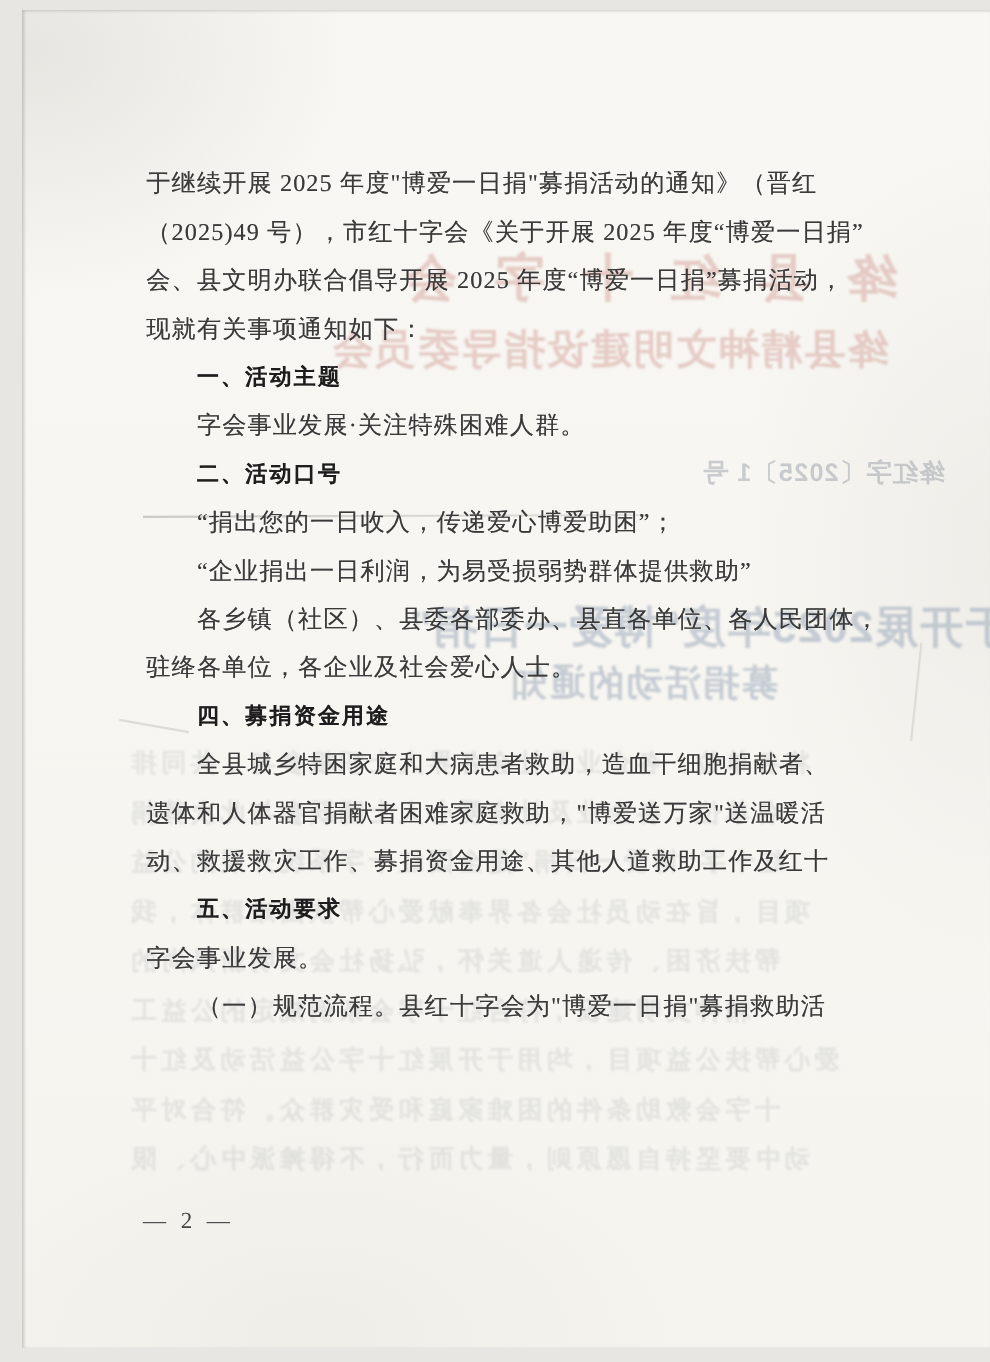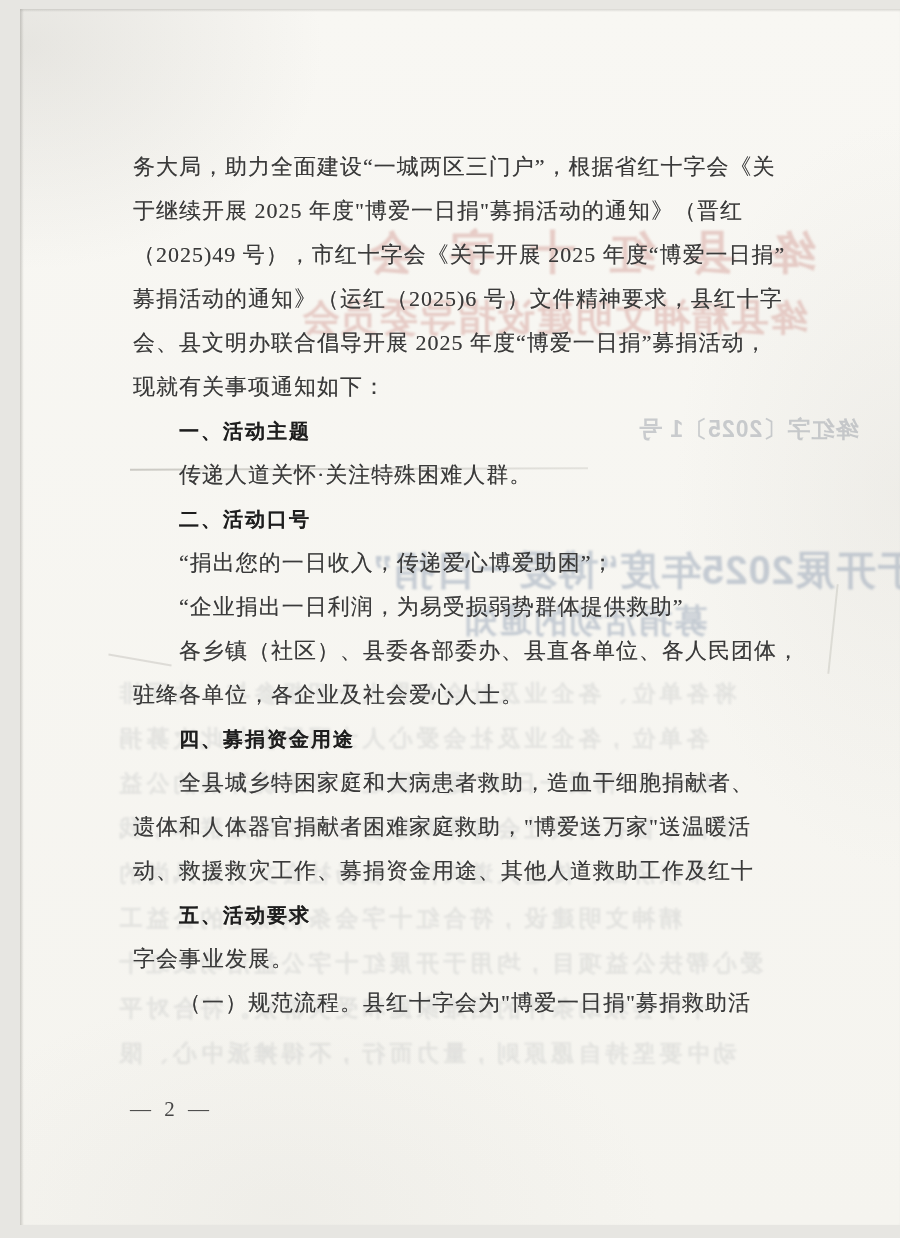--- a/index.html
+++ b/index.html
@@ -92,28 +92,26 @@
       <div class="bleed-item bleed-gray" style="left: 95px; top: 939px; font-size: 23px; letter-spacing: 4px;">爱心帮扶公益项目，均用于开展红十字公益活动及红十</div>
       <div class="bleed-item bleed-gray" style="left: 95px; top: 984px; font-size: 23px; letter-spacing: 4px;">十字会救助条件的困难家庭和受灾群众。符合对平</div>
       <div class="bleed-item bleed-gray" style="left: 95px; top: 1029px; font-size: 23px; letter-spacing: 4px;">动中要坚持自愿原则，量力而行，不得摊派中心、限</div>
     </div>
 
   <div class="crease-h"></div>
   <div class="crease-d"></div>
   <div class="wrinkle"></div>
 
   <div class="doc-body">
-      <div class="line ">务大局，助力全面建设“一城两区三门户”，根据省红十字会《关</div>
       <div class="line ">于继续开展 2025 年度"博爱一日捐"募捐活动的通知》（晋红</div>
       <div class="line ">（2025)49 号），市红十字会《关于开展 2025 年度“博爱一日捐”</div>
-      <div class="line ">募捐活动的通知》（运红（2025)6 号）文件精神要求，县红十字</div>
       <div class="line ">会、县文明办联合倡导开展 2025 年度“博爱一日捐”募捐活动，</div>
       <div class="line ">现就有关事项通知如下：</div>
       <div class="line heading">一、活动主题</div>
-      <div class="line indent">传递人道关怀·关注特殊困难人群。</div>
+      <div class="line indent">字会事业发展·关注特殊困难人群。</div>
       <div class="line heading">二、活动口号</div>
       <div class="line indent">“捐出您的一日收入，传递爱心博爱助困”；</div>
       <div class="line indent">“企业捐出一日利润，为易受损弱势群体提供救助”</div>
       <div class="line indent">各乡镇（社区）、县委各部委办、县直各单位、各人民团体，</div>
       <div class="line ">驻绛各单位，各企业及社会爱心人士。</div>
       <div class="line heading">四、募捐资金用途</div>
       <div class="line indent">全县城乡特困家庭和大病患者救助，造血干细胞捐献者、</div>
       <div class="line ">遗体和人体器官捐献者困难家庭救助，"博爱送万家"送温暖活</div>
       <div class="line ">动、救援救灾工作、募捐资金用途、其他人道救助工作及红十</div>
       <div class="line heading">五、活动要求</div>

